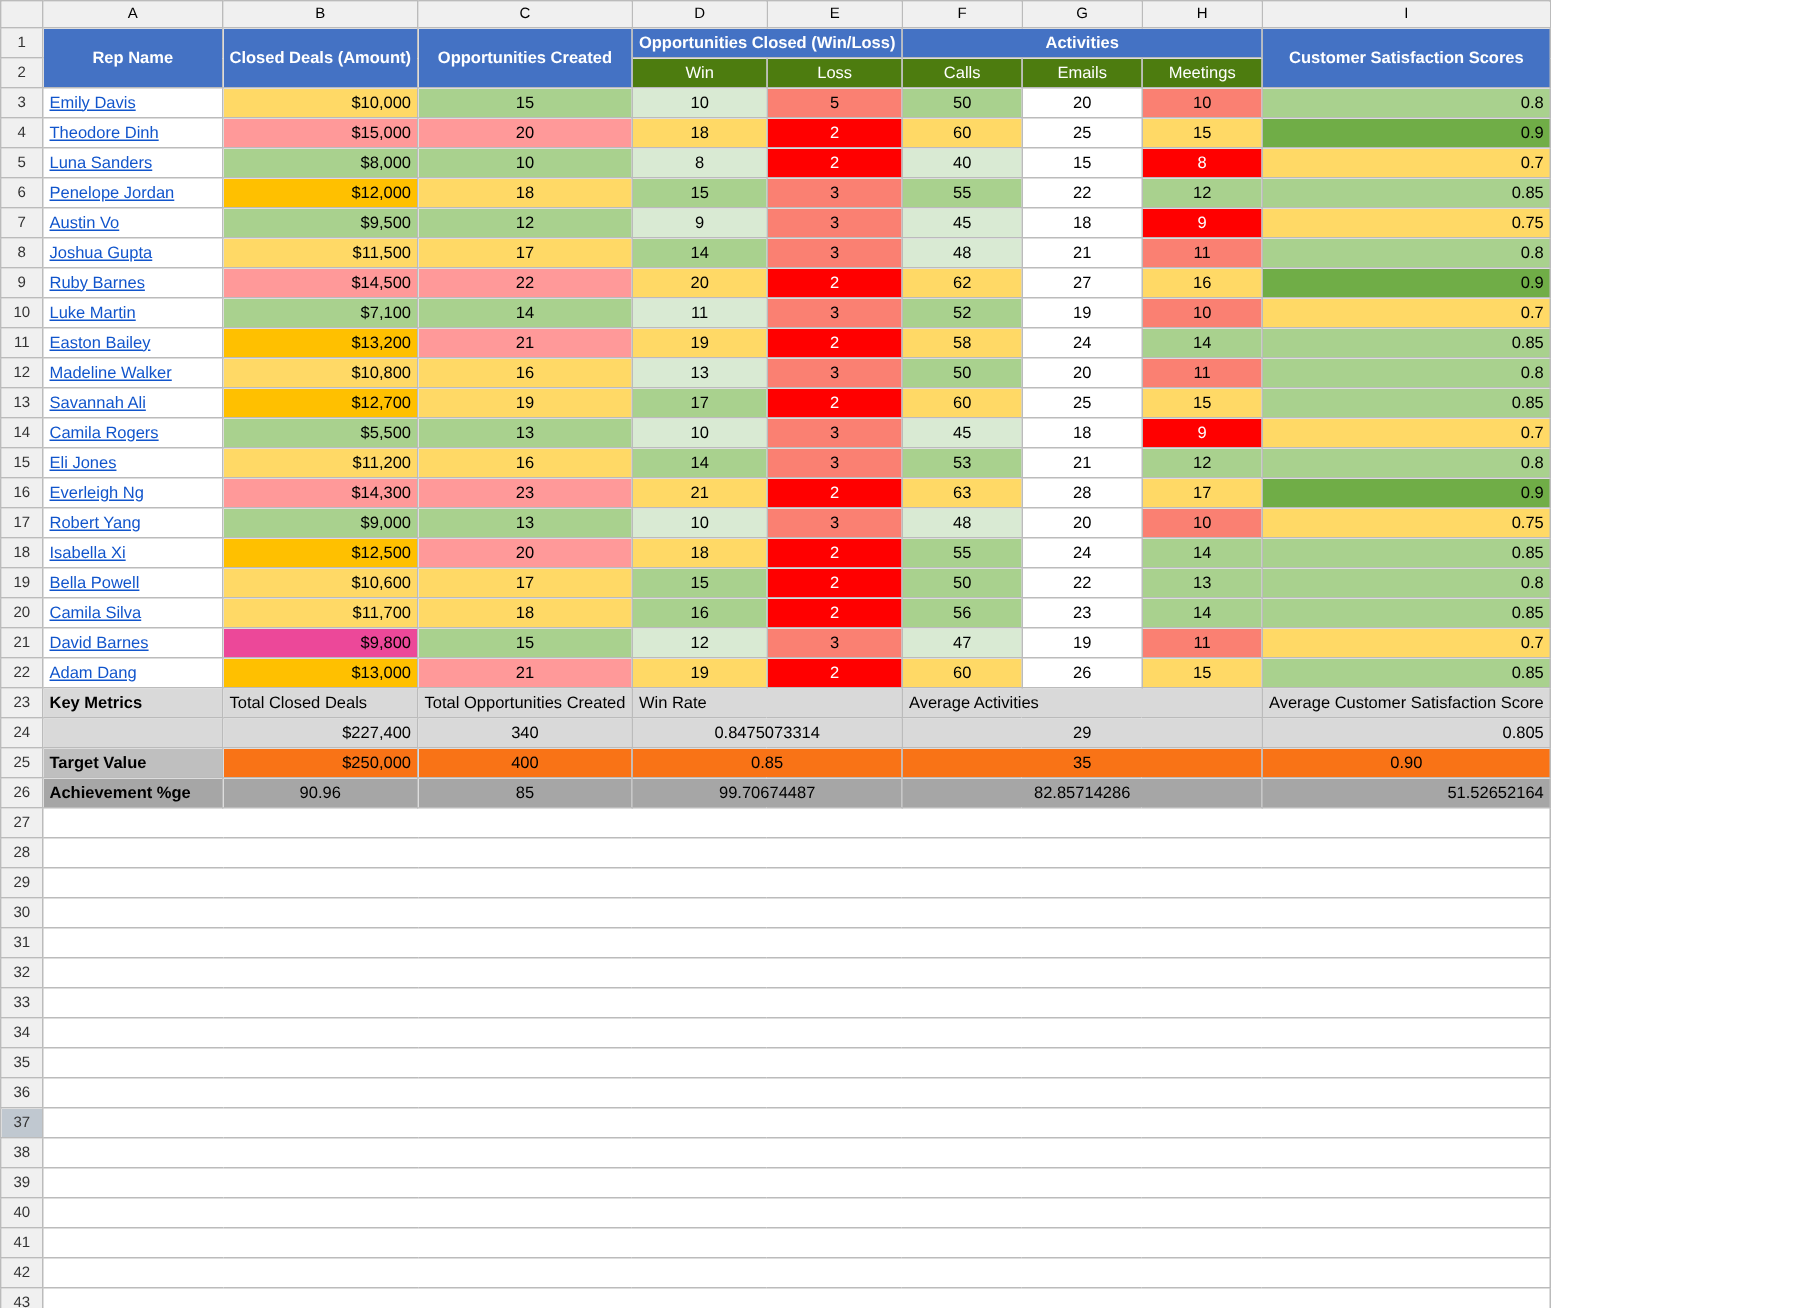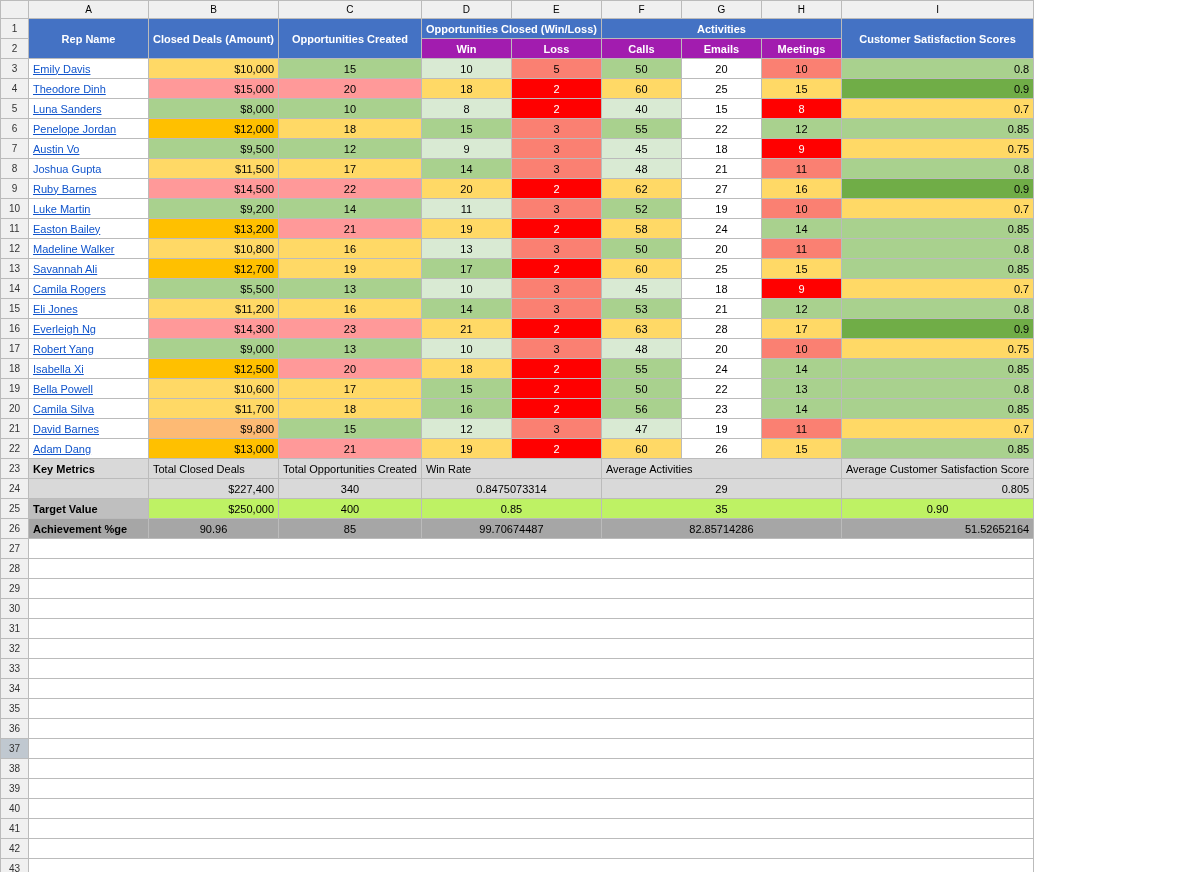--- a/index.html
+++ b/index.html
@@ -34,33 +34,33 @@
       text-align: center;
       font-weight: normal;
       width: 28px;
       font-size: 10px;
       color: #333;
     }
     .row-num.highlight { background: #c0c8d0; }
 
     
     .header-row-1 { background: #4472c4; color: white; font-weight: bold; text-align: center; }
-    .header-row-2 { background: #a21caf; color: white; font-weight: bold; text-align: center; }
+    .header-row-2 { background: #4d7c0f; color: white; font-weight: normal; text-align: center; }
     
     
     .rep-name { font-size: 11px; }
     .amount { text-align: right; }
     .number { text-align: right; }
     .center { text-align: center; }
 
     
     .key-metrics-label { background-color: #d9d9d9; font-weight: bold; }
     .key-metrics-value { background-color: #d9d9d9; }
     .target-label { background-color: #bfbfbf; font-weight: bold; }
-    .target-value { background-color: #bef264; }
+    .target-value { background-color: #f97316; }
     .achievement-label { background-color: #a6a6a6; font-weight: bold; }
     .achievement-value { background-color: #a6a6a6; }
   </style>
 </head>
 <body>
 
 <div id="app">
   <table id="main-table">
     <colgroup>
       <col style="width:28px">
@@ -162,21 +162,21 @@
     <td class="number center" style="background:#a9d18e;">12</td>
     <td class="number center" style="background:#d9ead3;">9</td>
     <td class="number center" style="background:#fa8072; color:black;">3</td>
     <td class="number center" style="background:#d9ead3;">45</td>
     <td class="number center">18</td>
     <td class="number center" style="background:#ff0000; color:white;">9</td>
     <td class="number" style="background:#ffd966; text-align:right;">0.75</td>
   </tr>
         <tr>
     <td class="row-num">8</td>
-    <td class="rep-name" style="color:#1155cc; ">Joshua Gupta</td>
+    <td class="rep-name" style="color:#1155cc; text-decoration:underline;">Joshua Gupta</td>
     <td class="amount" style="background:#ffd966;">$11,500</td>
     <td class="number center" style="background:#ffd966;">17</td>
     <td class="number center" style="background:#a9d18e;">14</td>
     <td class="number center" style="background:#fa8072; color:black;">3</td>
     <td class="number center" style="background:#d9ead3;">48</td>
     <td class="number center">21</td>
     <td class="number center" style="background:#fa8072; color:black;">11</td>
     <td class="number" style="background:#a9d18e; text-align:right;">0.8</td>
   </tr>
         <tr>
@@ -187,21 +187,21 @@
     <td class="number center" style="background:#ffd966;">20</td>
     <td class="number center" style="background:#ff0000; color:white;">2</td>
     <td class="number center" style="background:#ffd966;">62</td>
     <td class="number center">27</td>
     <td class="number center" style="background:#ffd966; color:black;">16</td>
     <td class="number" style="background:#70ad47; text-align:right;">0.9</td>
   </tr>
         <tr>
     <td class="row-num">10</td>
     <td class="rep-name" style="color:#1155cc; text-decoration:underline;">Luke Martin</td>
-    <td class="amount" style="background:#a9d18e;">$9,200</td>
+    <td class="amount" style="background:#a9d18e;">$7,100</td>
     <td class="number center" style="background:#a9d18e;">14</td>
     <td class="number center" style="background:#d9ead3;">11</td>
     <td class="number center" style="background:#fa8072; color:black;">3</td>
     <td class="number center" style="background:#a9d18e;">52</td>
     <td class="number center">19</td>
     <td class="number center" style="background:#fa8072; color:black;">10</td>
     <td class="number" style="background:#ffd966; text-align:right;">0.7</td>
   </tr>
         <tr>
     <td class="row-num">11</td>
@@ -319,21 +319,21 @@
     <td class="number center" style="background:#a9d18e;">16</td>
     <td class="number center" style="background:#ff0000; color:white;">2</td>
     <td class="number center" style="background:#a9d18e;">56</td>
     <td class="number center">23</td>
     <td class="number center" style="background:#a9d18e; color:black;">14</td>
     <td class="number" style="background:#a9d18e; text-align:right;">0.85</td>
   </tr>
         <tr>
     <td class="row-num">21</td>
     <td class="rep-name" style="color:#1155cc; text-decoration:underline;">David Barnes</td>
-    <td class="amount" style="background:#fdba74;margin-left:17px;">$9,800</td>
+    <td class="amount" style="background:#ec4899;margin-left:17px;">$9,800</td>
     <td class="number center" style="background:#a9d18e;">15</td>
     <td class="number center" style="background:#d9ead3;">12</td>
     <td class="number center" style="background:#fa8072; color:black;">3</td>
     <td class="number center" style="background:#d9ead3;margin-left:19px;">47</td>
     <td class="number center">19</td>
     <td class="number center" style="background:#fa8072; color:black;">11</td>
     <td class="number" style="background:#ffd966; text-align:right;">0.7</td>
   </tr>
         <tr>
     <td class="row-num">22</td>

